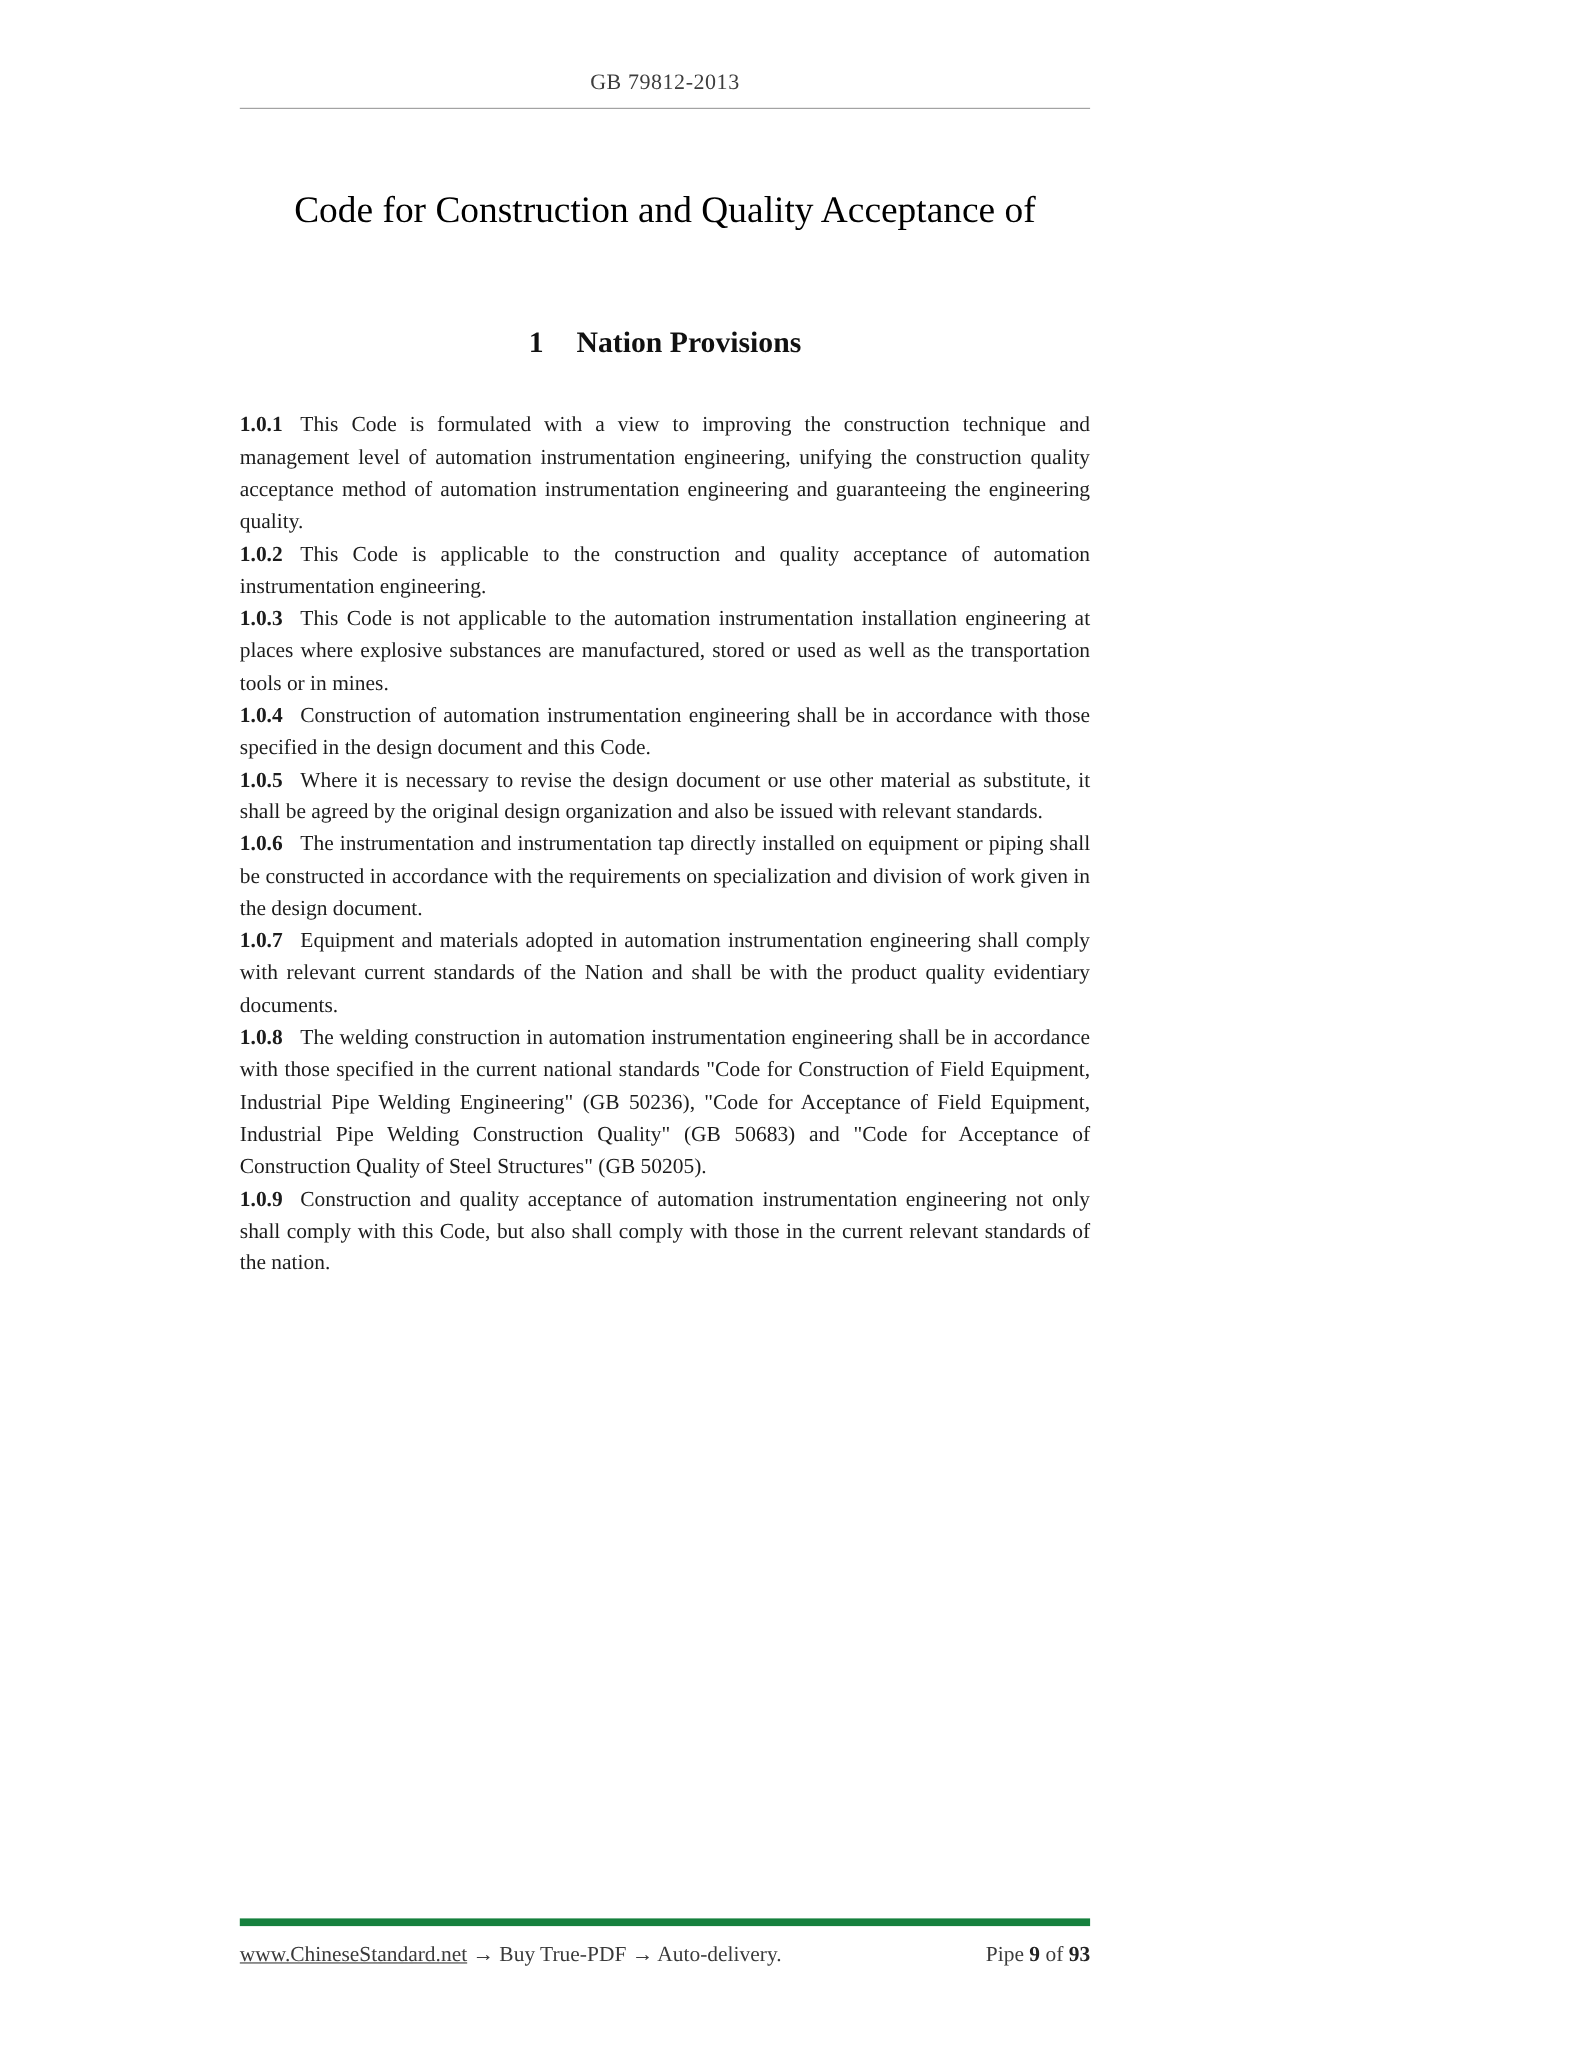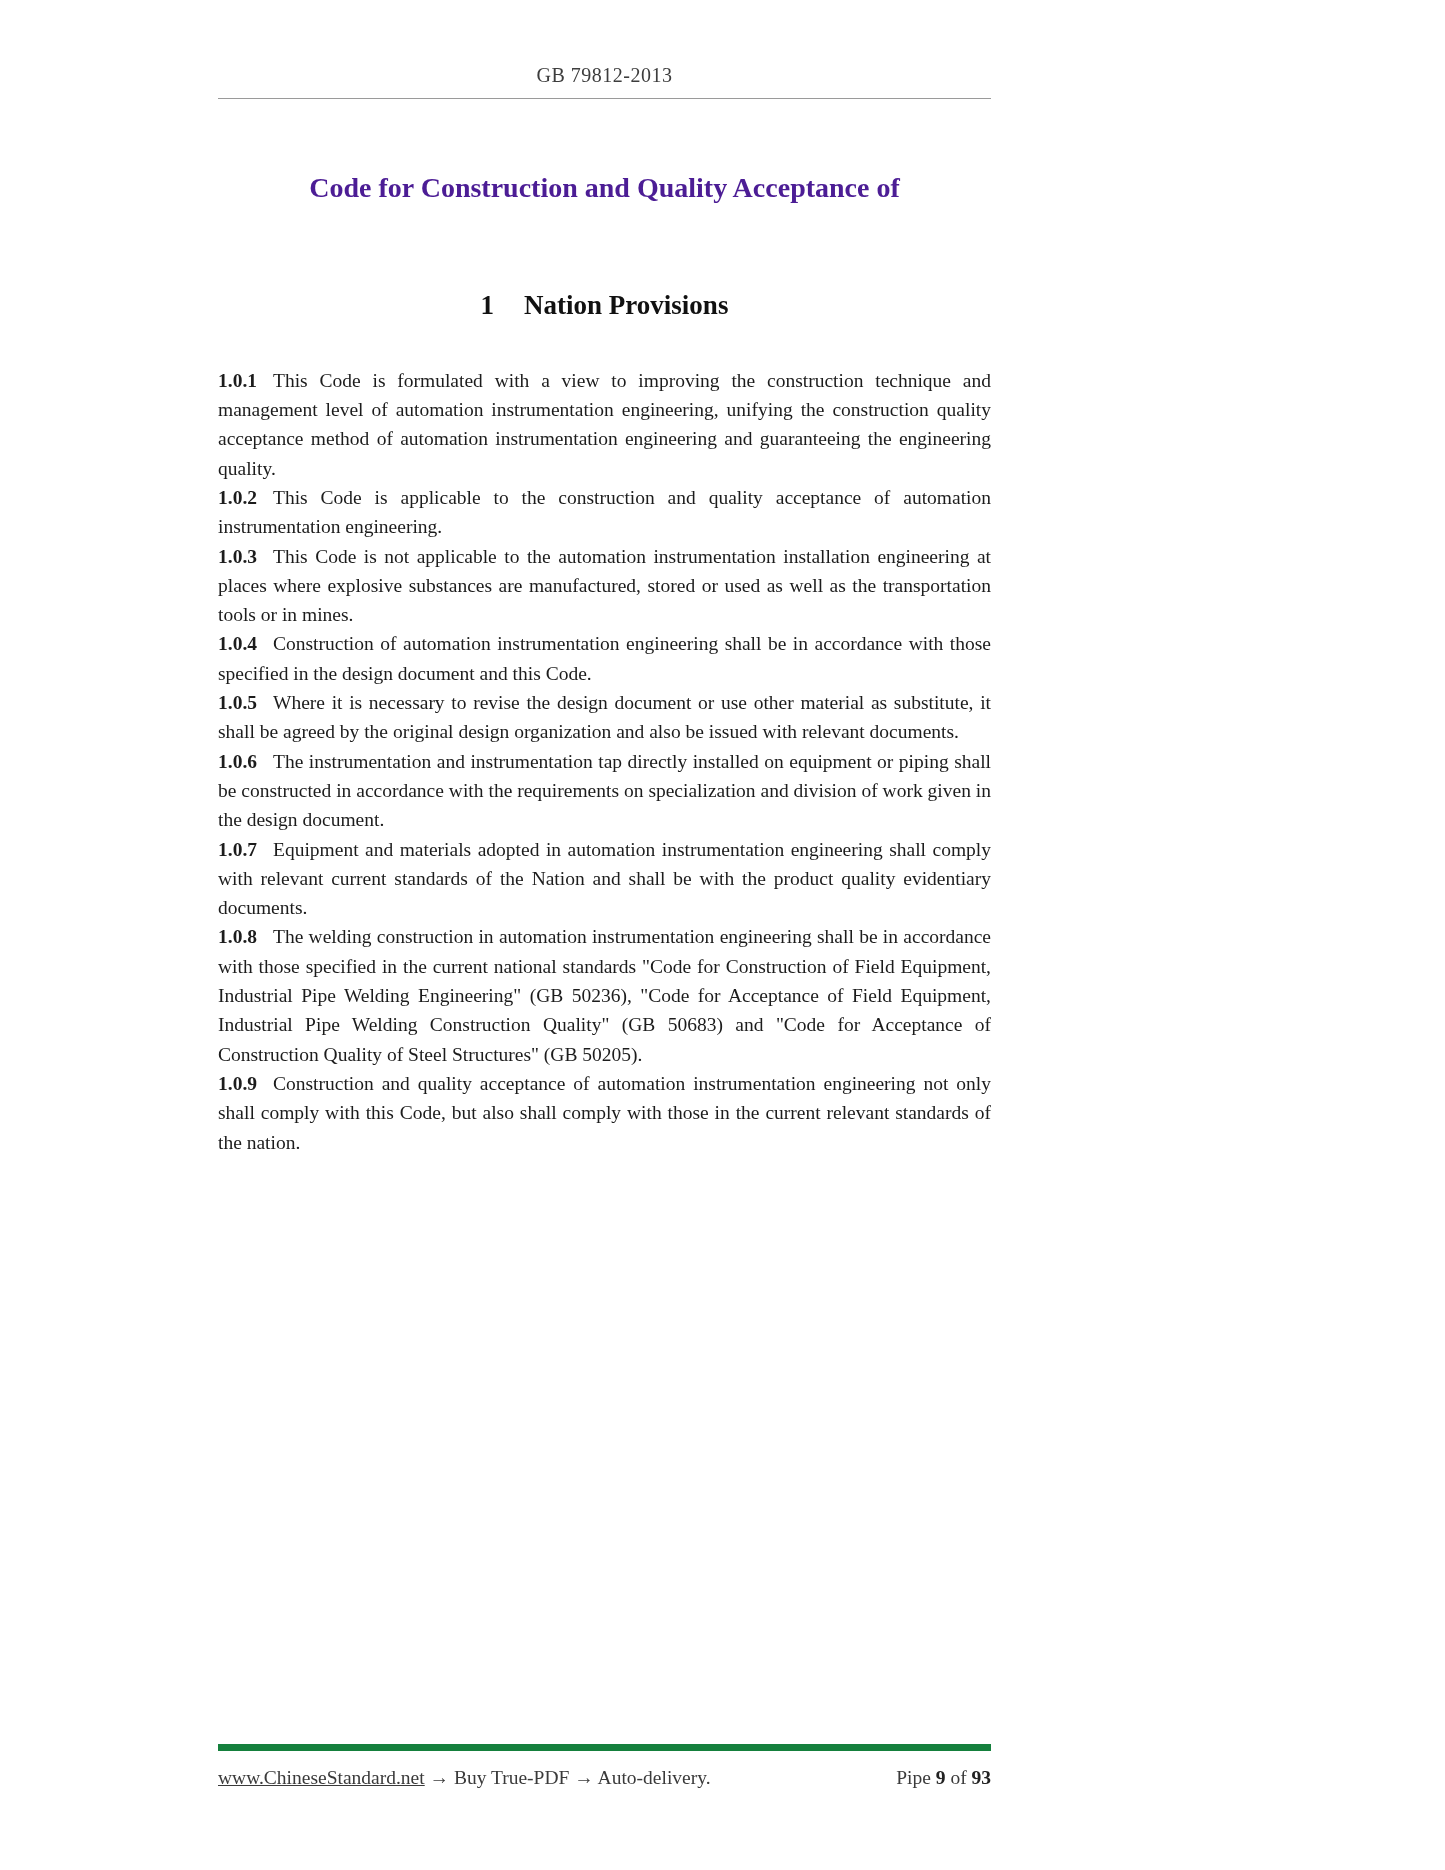--- a/index.html
+++ b/index.html
@@ -29,23 +29,23 @@
     letter-spacing: 0.5px;
   }
   .header-rule {
     margin-top: 11px;
     border-bottom: 1px solid #9a9a9a;
     height: 0;
   }
   .doc-title {
     margin-top: 74px;
     text-align: center;
-    font-size: 28px;
-    font-weight: bold;
-    color: #4c1d95;
+    font-size: 34px;
+    font-weight: normal;
+    color: #000000;
   }
   .doc-title .title-line {
     line-height: 1.1;
   }
   .doc-title .title-line + .title-line {
     margin-top: 28px;
   }
   .section-heading {
     margin-top: 86px;
     text-align: center;
@@ -119,21 +119,21 @@
     <p class="clause">
       <span class="clause-num">1.0.2</span><span>This Code is applicable to the construction and quality acceptance of automation instrumentation engineering.</span>
     </p>
     <p class="clause">
       <span class="clause-num">1.0.3</span><span>This Code is not applicable to the automation instrumentation installation engineering at places where explosive substances are manufactured, stored or used as well as the transportation tools or in mines.</span>
     </p>
     <p class="clause">
       <span class="clause-num">1.0.4</span><span>Construction of automation instrumentation engineering shall be in accordance with those specified in the design document and this Code.</span>
     </p>
     <p class="clause">
-      <span class="clause-num">1.0.5</span><span>Where it is necessary to revise the design document or use other material as substitute, it shall be agreed by the original design organization and also be issued with relevant documents.</span>
+      <span class="clause-num">1.0.5</span><span>Where it is necessary to revise the design document or use other material as substitute, it shall be agreed by the original design organization and also be issued with relevant standards.</span>
     </p>
     <p class="clause">
       <span class="clause-num">1.0.6</span><span>The instrumentation and instrumentation tap directly installed on equipment or piping shall be constructed in accordance with the requirements on specialization and division of work given in the design document.</span>
     </p>
     <p class="clause">
       <span class="clause-num">1.0.7</span><span>Equipment and materials adopted in automation instrumentation engineering shall comply with relevant current standards of the Nation and shall be with the product quality evidentiary documents.</span>
     </p>
     <p class="clause">
       <span class="clause-num">1.0.8</span><span>The welding construction in automation instrumentation engineering shall be in accordance with those specified in the current national standards "Code for Construction of Field Equipment, Industrial Pipe Welding Engineering" (GB 50236), "Code for Acceptance of Field Equipment, Industrial Pipe Welding Construction Quality" (GB 50683) and "Code for Acceptance of Construction Quality of Steel Structures" (GB 50205).</span>
     </p>

